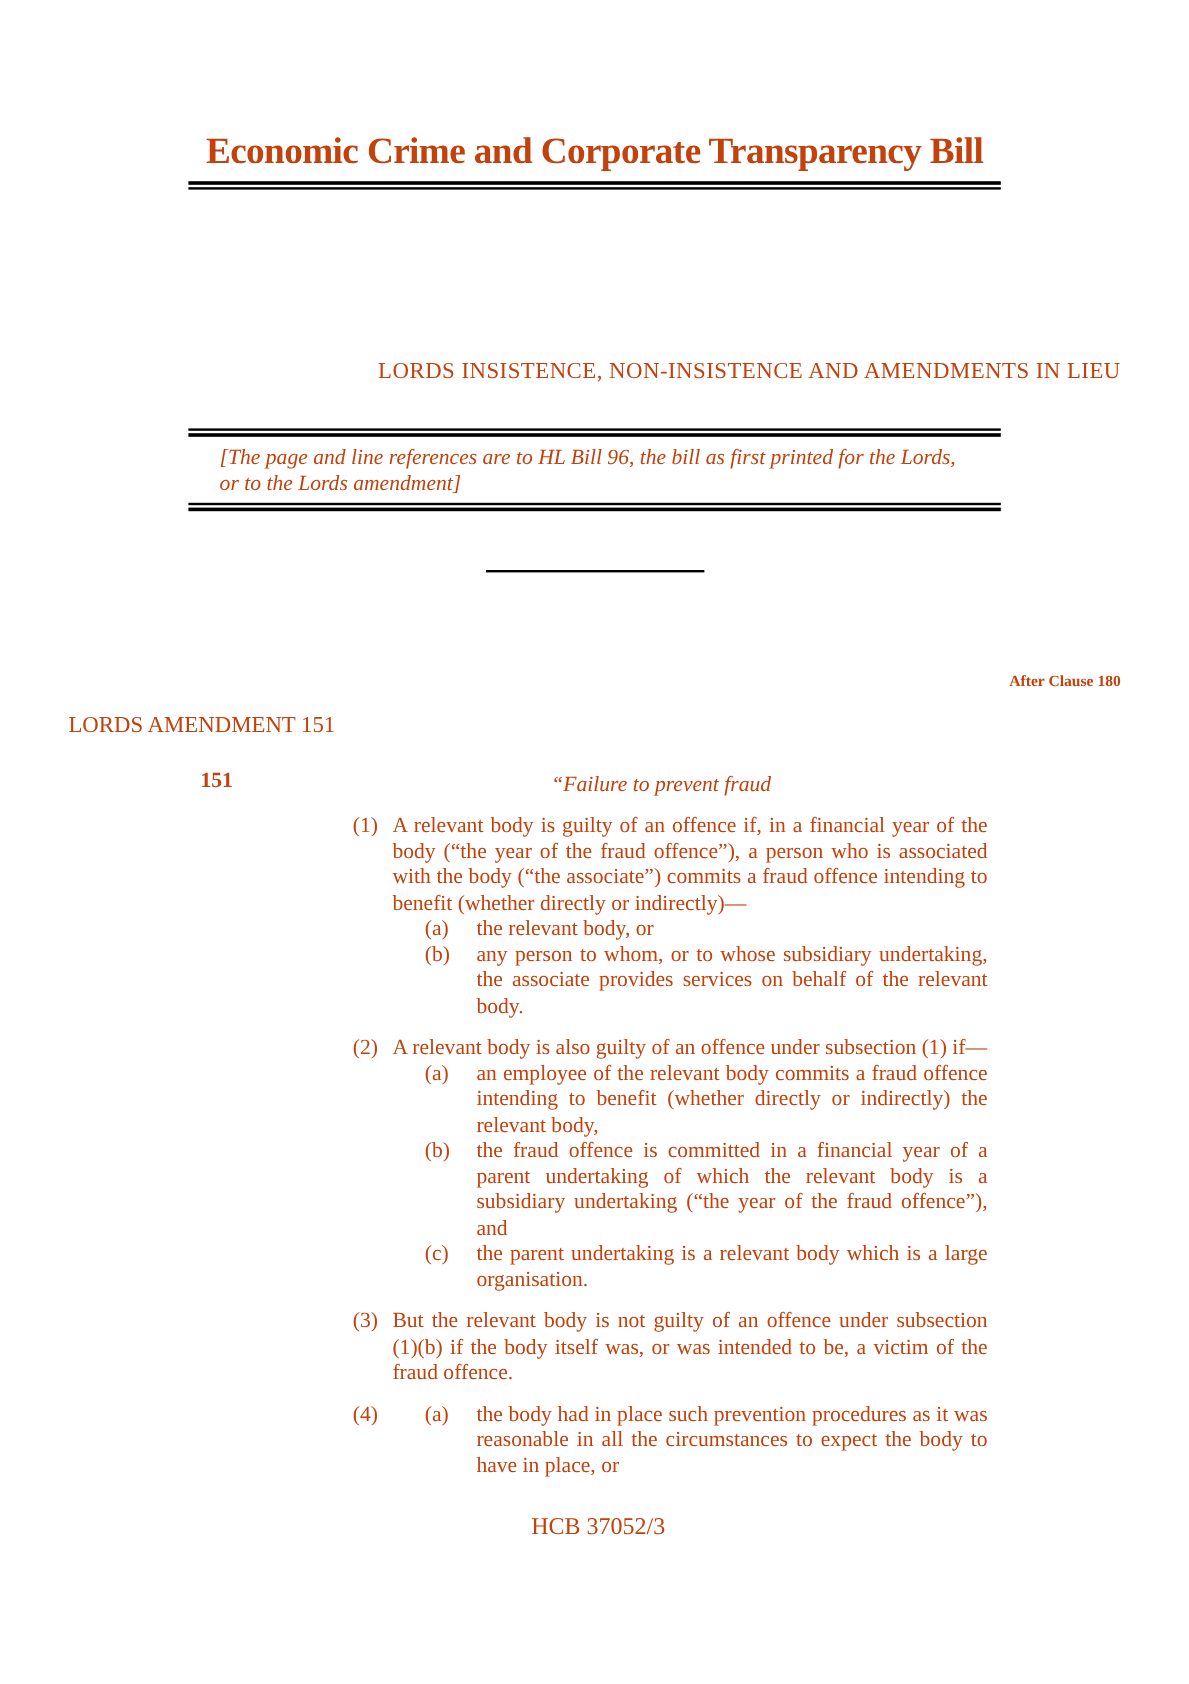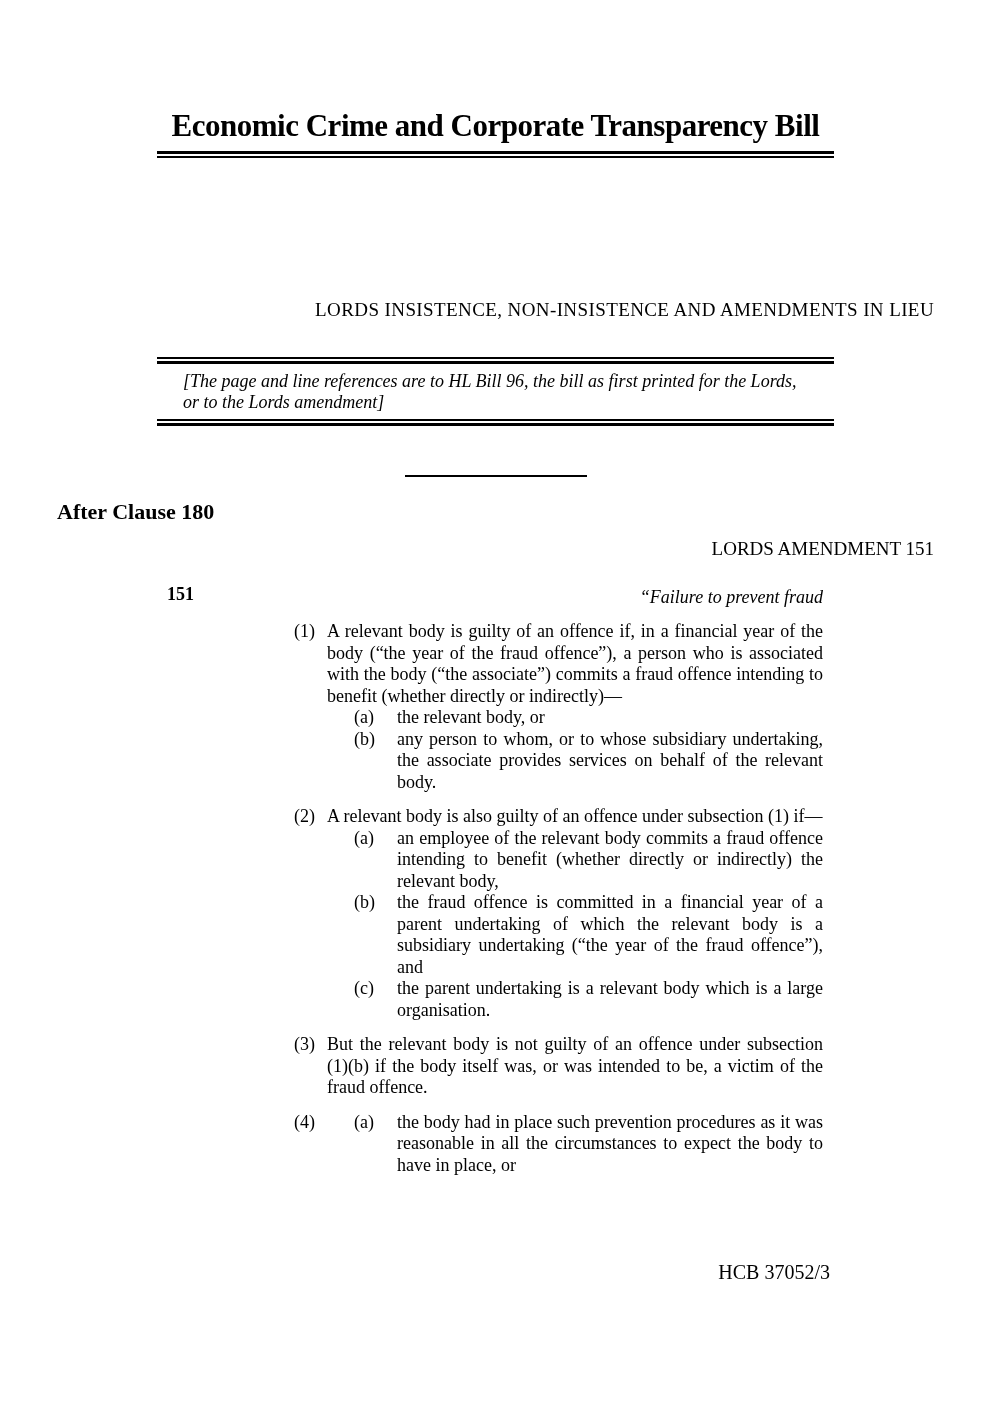--- a/index.html
+++ b/index.html
@@ -6,21 +6,21 @@
     margin: 0;
     padding: 0;
     background: #ffffff;
   }
   .page {
     position: relative;
     width: 877px;
     height: 1403px;
     margin: 0 auto;
     background: #ffffff;
-    color: #000000;
+    color: #c2410c;
     font-family: "Liberation Serif", serif;
     overflow: hidden;
   }
   .title {
     margin: 0;
     padding-top: 106px;
     text-align: center;
     font-size: 31px;
     line-height: 40px;
     font-weight: bold;
@@ -53,29 +53,29 @@
     font-style: italic;
     font-size: 18px;
     line-height: 21px;
   }
   .short-rule {
     width: 182px;
     margin: 49px auto 0 auto;
     border-top: 2px solid #000;
   }
   .after-clause-heading {
-    margin-top: 24px;
-    text-align: left;
-    font-size: 22px;
+    margin-top: 80px;
+    text-align: right;
+    font-size: 13px;
     font-weight: bold;
     line-height: 22px;
   }
   .amendment-heading {
     margin-top: 14px;
-    text-align: right;
+    text-align: left;
     font-size: 19px;
     line-height: 23px;
   }
   .amendment-row {
     position: relative;
     margin-top: 23px;
     font-size: 18px;
     line-height: 22px;
   }
   .amendment-number {
@@ -83,21 +83,21 @@
     left: 110px;
     top: 0;
     font-weight: bold;
   }
   .amendment-instruction {
     display: block;
     margin-left: 222px;
   }
   .quoted-heading {
     margin: 26px 111px 0 222px;
-    text-align: right;
+    text-align: center;
     font-style: italic;
     font-size: 18px;
     line-height: 22px;
   }
   .clause-title {
     margin: 16px 111px 0 222px;
     font-weight: bold;
     font-size: 18px;
     line-height: 22px;
   }
@@ -128,21 +128,21 @@
   .sub .stext {
     margin: 0;
     text-align: justify;
   }
   .footer {
     position: absolute;
     left: 110px;
     right: 104px;
     top: 1260px;
     display: flex;
-    justify-content: flex-end;
+    justify-content: center;
     font-size: 20px;
     line-height: 24px;
   }
 </style>
 </head>
 <body>
 
 <div class="page">
 
   <h1 class="title">Economic Crime and Corporate Transparency Bill</h1>

